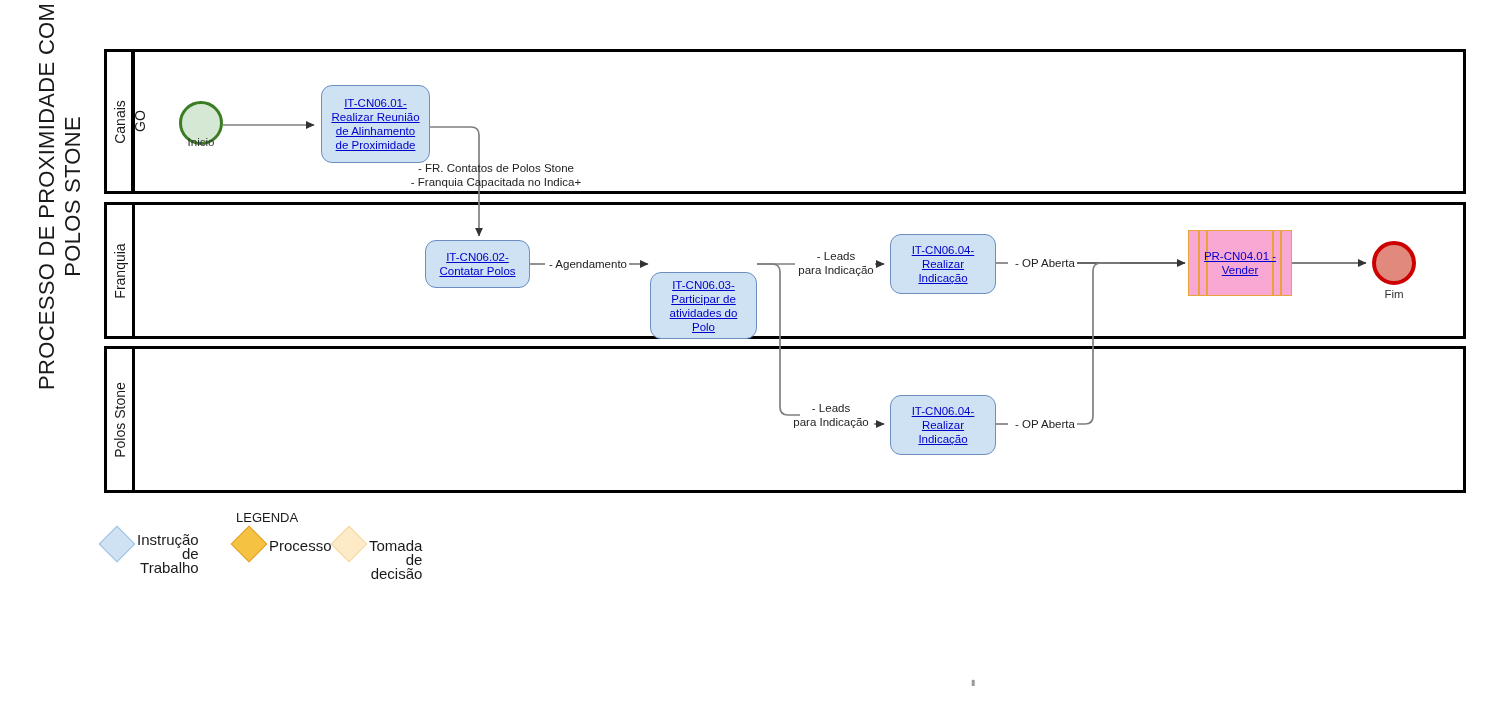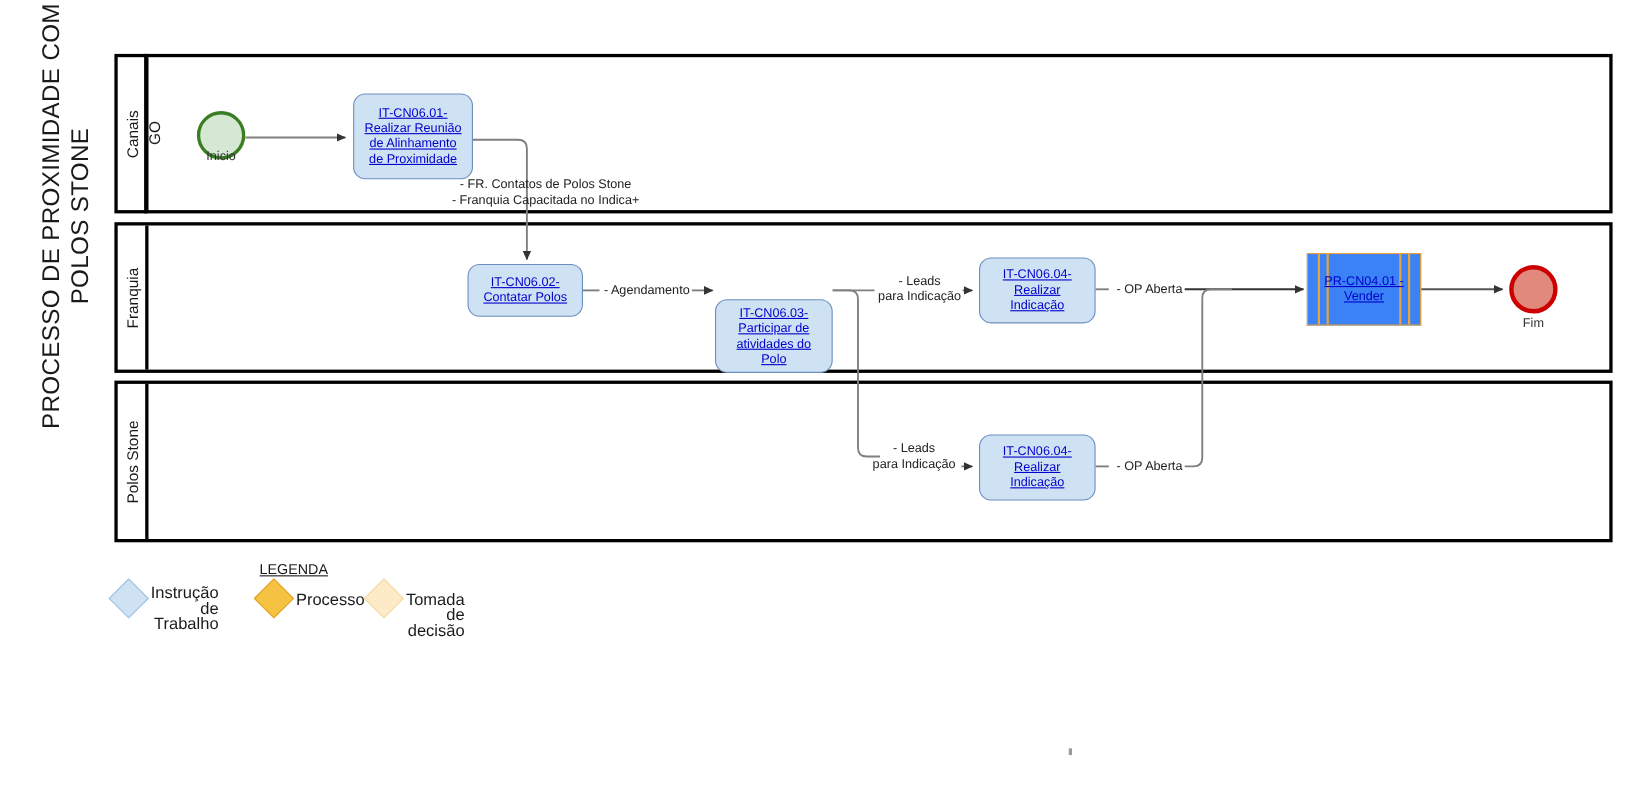--- a/index.html
+++ b/index.html
@@ -71,21 +71,21 @@
   .task .lnk{
     color:#0000cc;
     text-decoration:underline;
     font-size:11.5px;
     line-height:14px;
     padding:0 4px;
     white-space:pre-line;
   }
 
   .subprocess{
-    background:#3b82f6;
+    background:#f9a8d4;
     border:1.6px solid #e8a33d;
     display:flex;align-items:center;justify-content:center;
     text-align:center;
   }
   .subprocess .bar{
     position:absolute;top:0;bottom:0;width:1.6px;background:#e8a33d;
   }
   .subprocess .bar.l1{left:9px;}
   .subprocess .bar.l2{left:17px;}
   .subprocess .bar.r1{right:17px;}
@@ -254,21 +254,21 @@
 para Indicação</div>
 
   <div class="node task" style="left:890px;top:395px;width:106px;height:60px;">
     <span class="lnk">IT-CN06.04-
 Realizar
 Indicação</span>
   </div>
 
   <div class="flow-label" style="left:1006px;top:417px;width:78px;">- OP Aberta</div>
 
-  <div class="legend-title" style="left:236px;top:510px;text-decoration:underline;">LEGENDA</div>
+  <div class="legend-title" style="left:236px;top:510px;">LEGENDA</div>
 
   <div class="legend-item" style="left:0;top:0;">
     <div class="legend-diamond" style="left:104px;top:531px;background:#cfe2f3;border:1.4px solid #9dc3e6;"></div>
     <div class="legend-text" style="left:137px;top:533px;">Instrução
 de Trabalho</div>
   </div>
 
   <div class="legend-item" style="left:0;top:0;">
     <div class="legend-diamond" style="left:236px;top:531px;background:#f5c242;border:1.4px solid #e0a32a;"></div>
     <div class="legend-text" style="left:269px;top:539px;">Processo</div>

